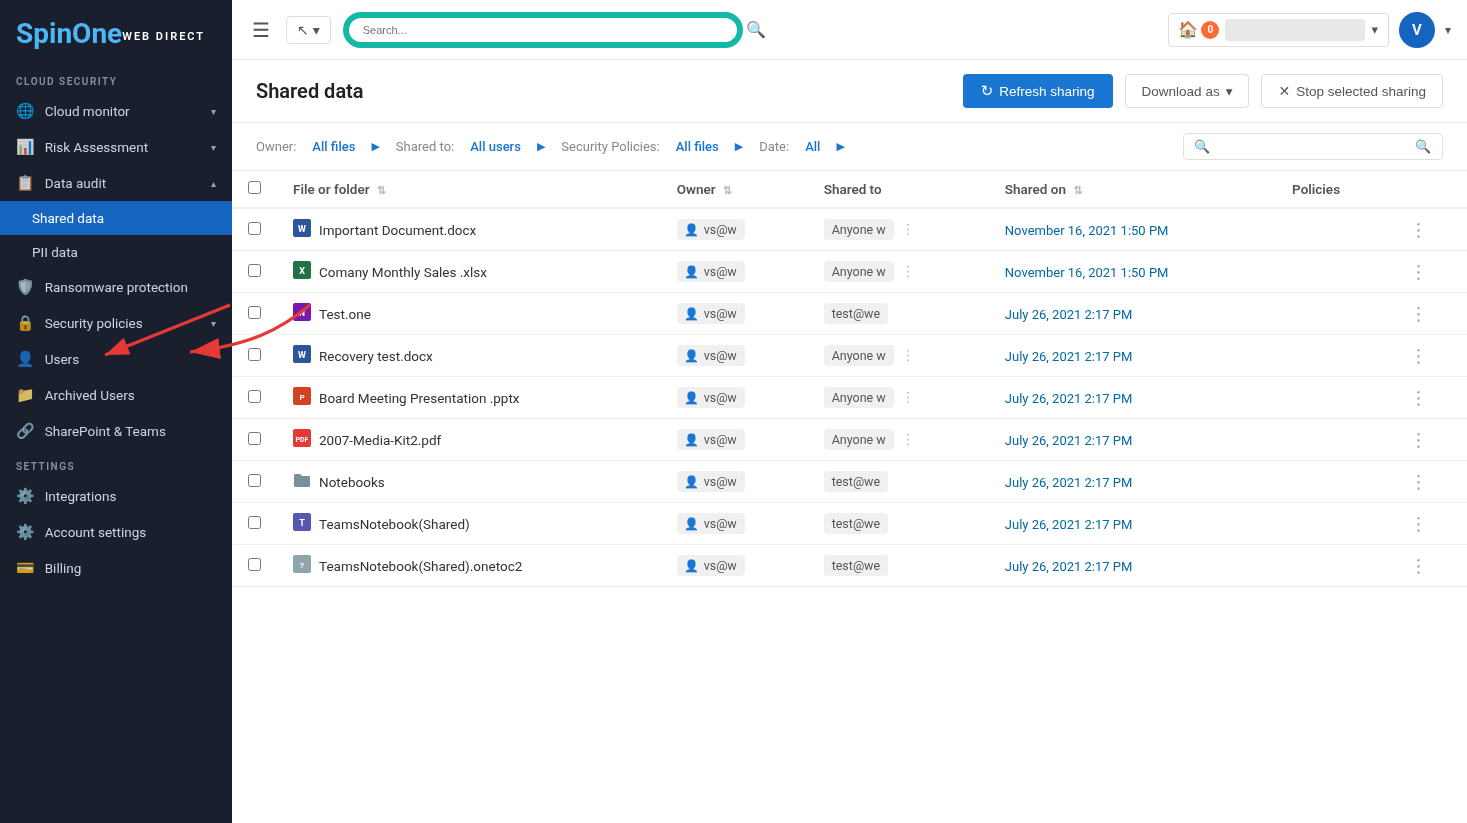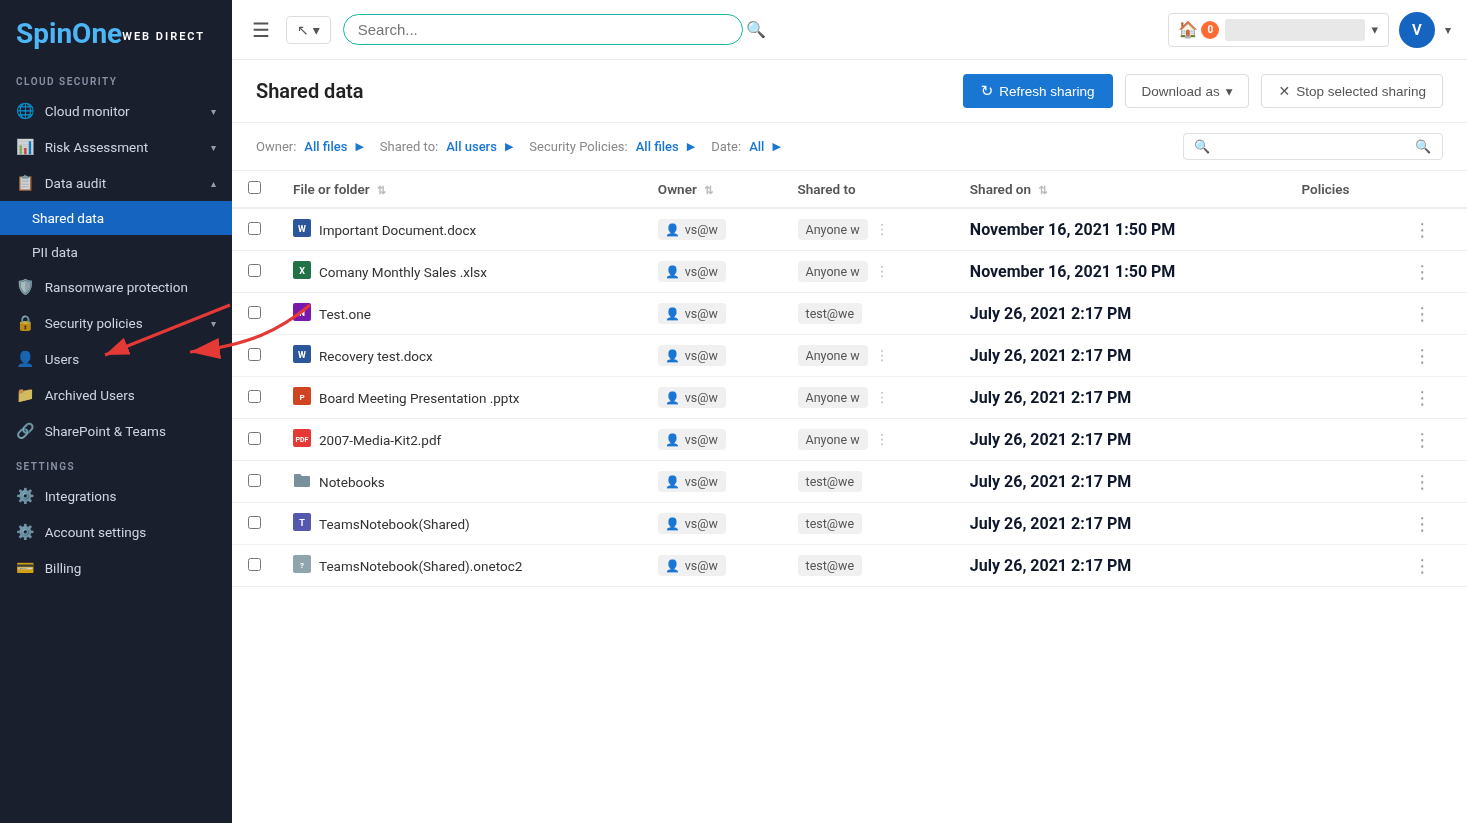--- a/index.html
+++ b/index.html
@@ -96,24 +96,24 @@
       border-radius: 4px;
       padding: 5px 10px;
       cursor: pointer;
       font-size: 14px;
       color: #555;
       background: #fff;
     }
     .navbar-search {
       flex: 1;
       max-width: 400px;
-      border: 1px solid #14b8a6;
+      border: 6px solid #14b8a6;
       border-radius: 20px;
       padding: 6px 14px;
-      font-size: 15px;
+      font-size: 11px;
       outline: none;
       color: #333;
     }
     .navbar-search-icon { color: #999; font-size: 16px; margin-left: -8px; }
     .navbar-right {
       margin-left: auto;
       display: flex;
       align-items: center;
       gap: 10px;
     }
@@ -221,21 +221,21 @@
       padding: 10px 24px;
       display: flex;
       align-items: center;
       gap: 16px;
       border-bottom: 1px solid #eee;
       background: #fff;
     }
     .filter-item {
       display: flex;
       align-items: center;
-      gap: 8px;
+      gap: 16px;
       font-size: 13px;
       color: #555;
       cursor: pointer;
     }
     .filter-label { color: #888; }
     .filter-value { color: #1976d2; font-weight: 500; }
     .filter-arrow { color: #1976d2; font-size: 11px; }
     .filter-search {
       margin-left: auto;
       display: flex;
@@ -307,21 +307,21 @@
       background: #f0f0f0;
       border-radius: 4px;
       padding: 3px 8px;
       display: inline-flex;
       align-items: center;
       gap: 4px;
       font-size: 12.5px;
       color: #555;
       max-width: 130px;
     }
-    .shared-on-cell { font-size: 16px; color: #0f172a; font-weight: bold; }
+    .shared-on-cell { font-size: 13px; color: #0369a1; }
     .more-btn {
       color: #999;
       cursor: pointer;
       font-size: 18px;
       line-height: 1;
     }
     .checkbox-col { width: 40px; }
     .sidebar-relative {
       position: relative;
     }

